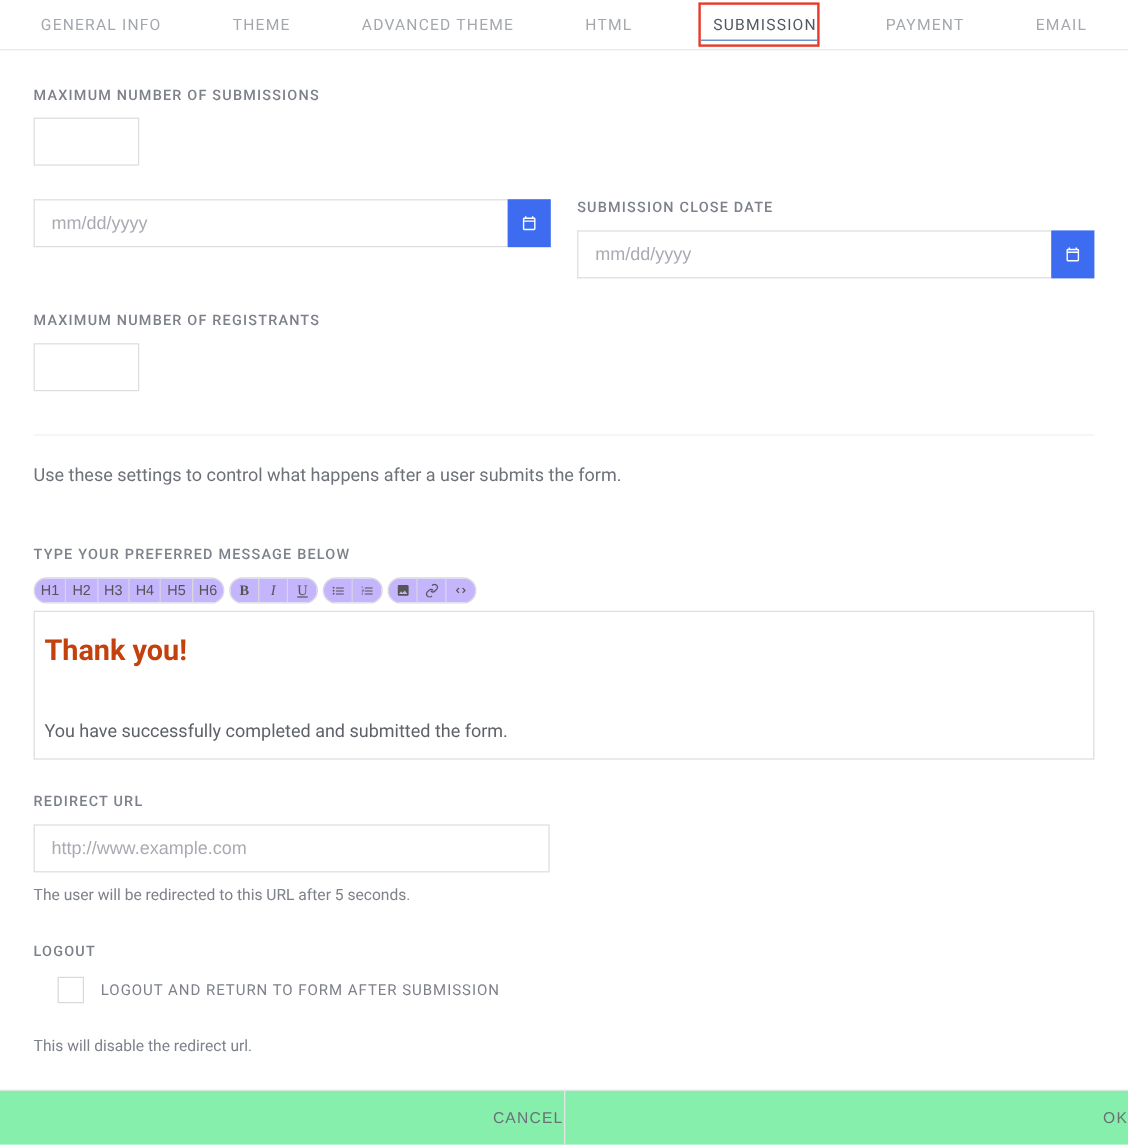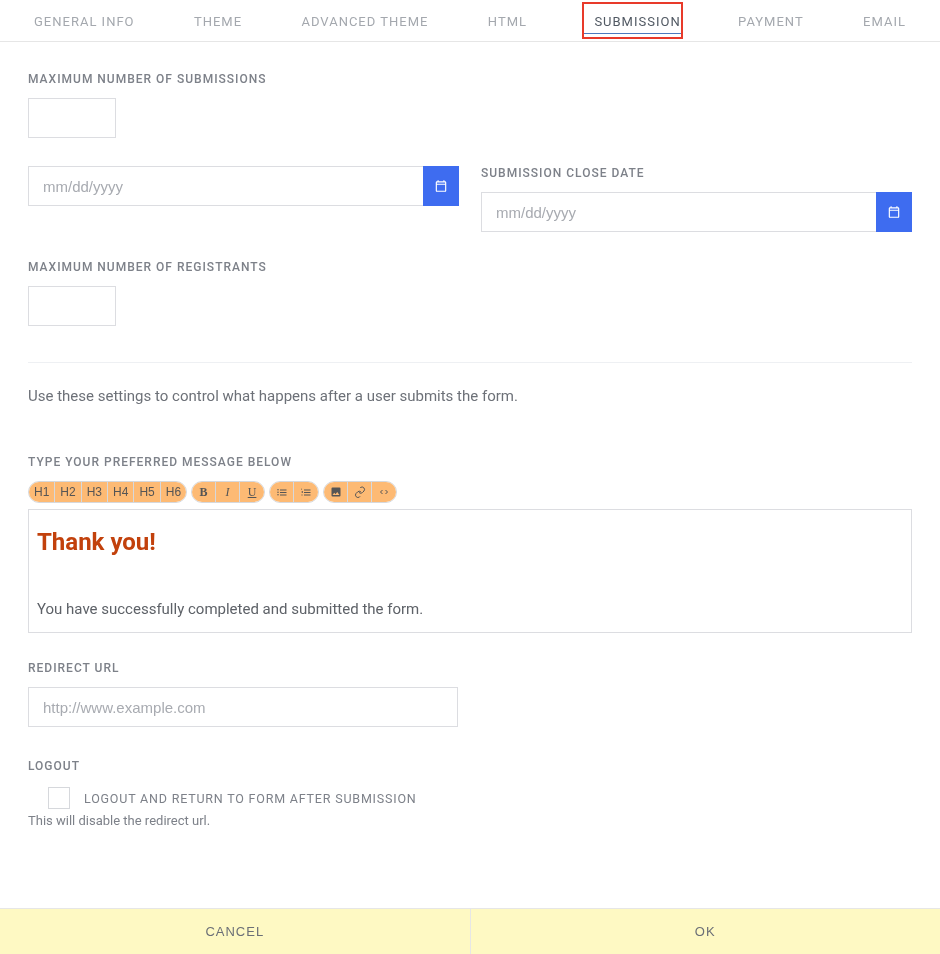--- a/index.html
+++ b/index.html
@@ -114,21 +114,21 @@
 .tb-group {
   display: inline-flex;
   border: 1px solid #d6d8dc;
   border-radius: 14px;
   overflow: hidden;
 }
 .tb-btn {
   padding: 3px 5px;
   font-size: 12px;
   color: #555;
-  background: #fdba74;
+  background: #c4b5fd;
   border: none;
   border-right: 1px solid #d6d8dc;
   cursor: pointer;
   min-width: 24px;
   height: 20px;
   display: inline-flex;
   align-items: center;
   justify-content: center;
 }
 .tb-btn:last-child { border-right: none; }
@@ -180,25 +180,26 @@
   bottom: 0;
   left: 0;
   right: 0;
   height: 46px;
   border-top: 1px solid #e6e6e6;
   display: flex;
 }
 .footer-btn {
   flex: 1;
   border: none;
-  background: #fef9c3;
+  background: #86efac;
   font-size: 13px;
   letter-spacing: 1px;
   color: #6b6f76;
   cursor: pointer;
+  text-align: right;
 }
 .footer-btn:first-child {
   border-right: 1px solid #e6e6e6;
 }
 </style>
 </head>
 <body>
 
 <div class="tabs">
   <div class="tab">GENERAL INFO</div>
@@ -302,29 +303,30 @@
     </div>
     <div class="editor">
       <h2>Thank you!</h2>
       <p>You have successfully completed and submitted the form.</p>
     </div>
   </div>
 
   <div class="form-section">
     <span class="label">REDIRECT URL</span>
     <input class="text-input" style="width: 430px;" type="text" placeholder="http://www.example.com">
+    <p class="help-text">The user will be redirected to this URL after 5 seconds.</p>
   </div>
 
   <div class="form-section">
     <span class="label">LOGOUT</span>
     <div class="checkbox-row">
       <div class="checkbox"></div>
       <span class="checkbox-label">LOGOUT AND RETURN TO FORM AFTER SUBMISSION</span>
     </div>
-    <p class="help-text" style="margin-top:4px">This will disable the redirect url.</p>
+    <p class="help-text" style="margin-top:29px">This will disable the redirect url.</p>
   </div>
 
 </div>
 
 <div class="footer">
   <button class="footer-btn">CANCEL</button>
   <button class="footer-btn">OK</button>
 </div>
 
 </body></html>

